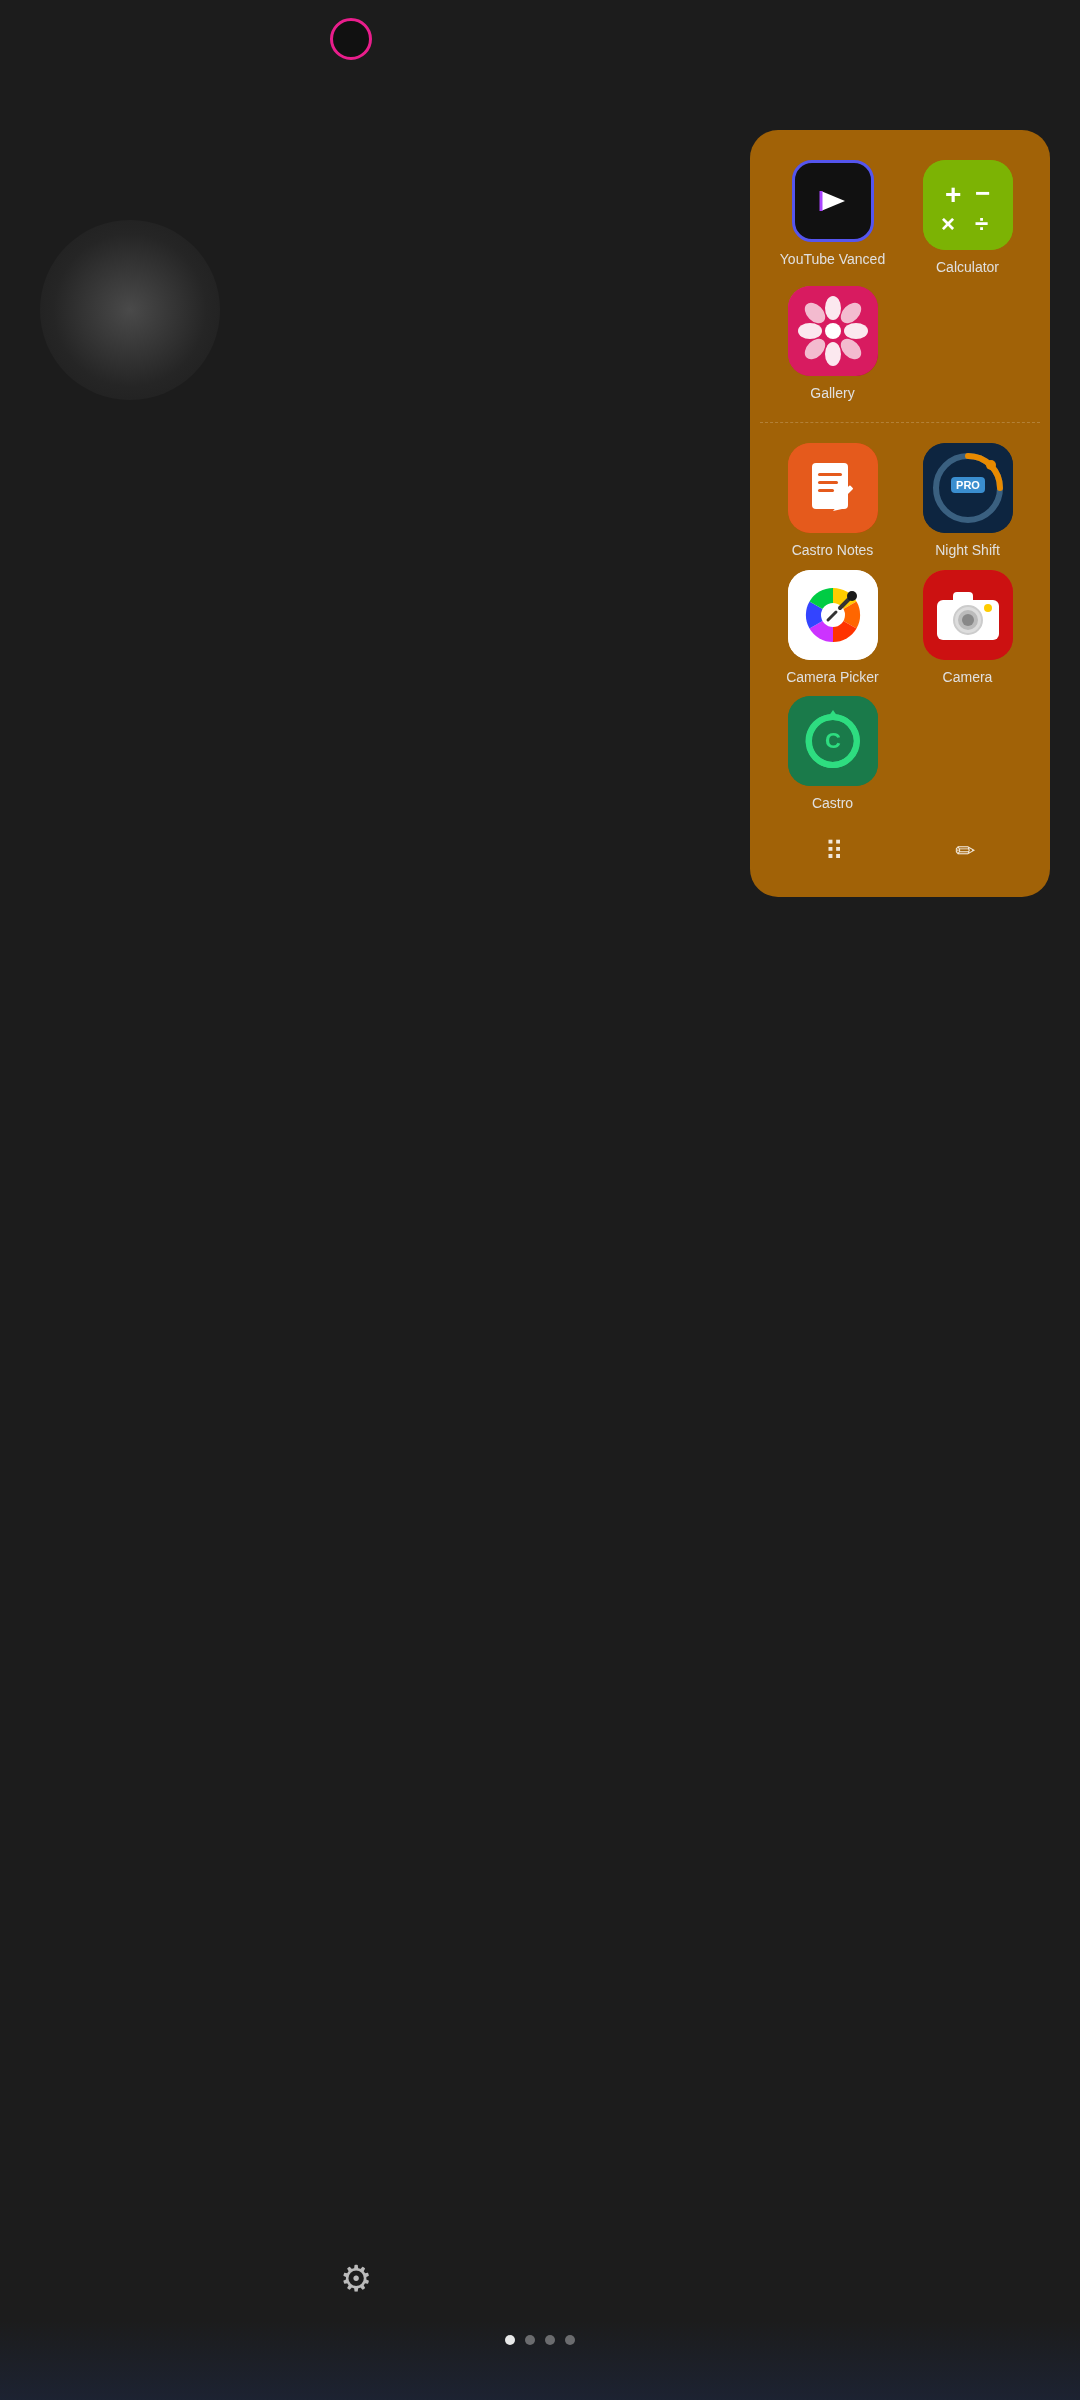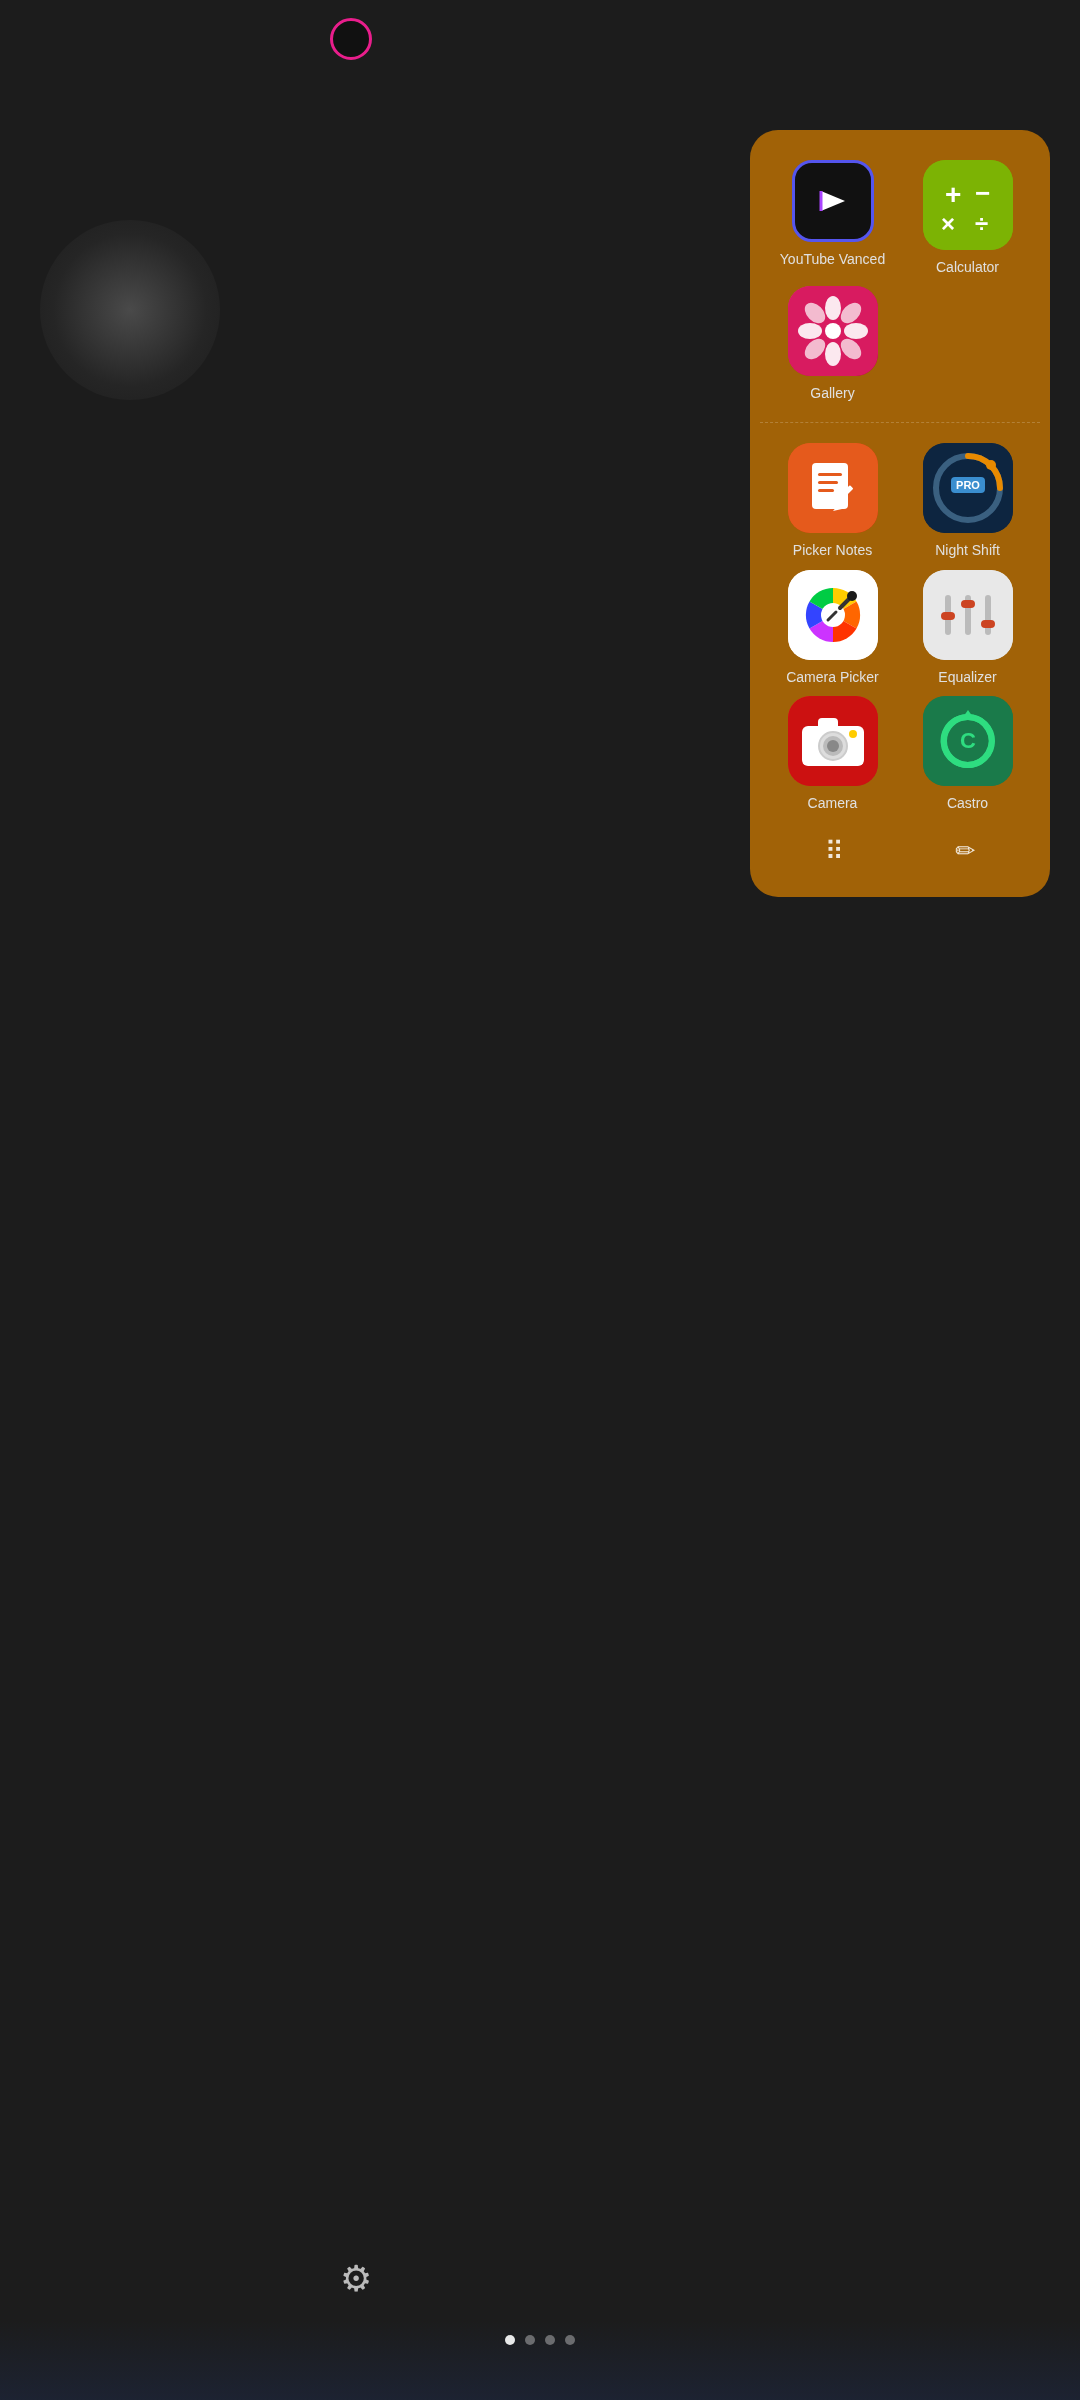--- a/index.html
+++ b/index.html
@@ -262,21 +262,21 @@
 
           <rect x="24" y="20" width="36" height="46" rx="4" fill="white"></rect>
           <rect x="30" y="30" width="24" height="3" rx="1.5" fill="#e55a1c"></rect>
           <rect x="30" y="38" width="20" height="3" rx="1.5" fill="#e55a1c"></rect>
           <rect x="30" y="46" width="16" height="3" rx="1.5" fill="#e55a1c"></rect>
 
           <rect x="52" y="52" width="14" height="5" rx="1" fill="white" transform="rotate(-45 52 52)"></rect>
           <polygon points="45,68 50,62 54,66" fill="white"></polygon>
         </svg>
       </div>
-      <span class="app-label">Picker Notes</span>
+      <span class="app-label">Castro Notes</span>
     </div>
 
     <div class="app-item">
       <div class="app-icon icon-nightshift" style="background: radial-gradient(circle, #1a3a5c 0%, #0d2540 100%); position:relative;">
         <svg width="90" height="90" viewBox="0 0 90 90">
           <rect width="90" height="90" rx="22" fill="#0d2540"></rect>
 
           <circle cx="45" cy="45" r="32" fill="none" stroke="#3a6080" stroke-width="6"></circle>
           <path d="M45 13 A32 32 0 0 1 77 45" fill="none" stroke="#e88a00" stroke-width="6" stroke-linecap="round"></path>
 
@@ -303,37 +303,20 @@
           <circle cx="45" cy="45" r="12" fill="white"></circle>
 
           <line x1="52" y1="38" x2="64" y2="26" stroke="#333" stroke-width="4" stroke-linecap="round"></line>
           <circle cx="64" cy="26" r="5" fill="#1a1a1a"></circle>
           <line x1="48" y1="42" x2="40" y2="50" stroke="#333" stroke-width="3" stroke-linecap="round"></line>
         </svg>
       </div>
       <span class="app-label">Camera Picker</span>
     </div>
 
-    <div class="app-item">
-      <div class="app-icon" style="background:#e8e8e8; border-radius:22px;">
-        <svg width="90" height="90" viewBox="0 0 90 90">
-          <rect width="90" height="90" rx="22" fill="#e8e8e8"></rect>
-
-          <rect x="22" y="25" width="6" height="40" rx="3" fill="#bbb"></rect>
-          <rect x="18" y="42" width="14" height="8" rx="4" fill="#cc4422"></rect>
-
-          <rect x="42" y="25" width="6" height="40" rx="3" fill="#bbb"></rect>
-          <rect x="38" y="30" width="14" height="8" rx="4" fill="#cc4422"></rect>
-
-          <rect x="62" y="25" width="6" height="40" rx="3" fill="#bbb"></rect>
-          <rect x="58" y="50" width="14" height="8" rx="4" fill="#cc4422"></rect>
-        </svg>
-      </div>
-      <span class="app-label">Equalizer</span>
-    </div>
 
 
     <div class="app-item">
       <div class="app-icon" style="background: linear-gradient(135deg, #e91e1e, #b71c1c); border-radius:22px;">
         <svg width="90" height="90" viewBox="0 0 90 90">
           <rect width="90" height="90" rx="22" fill="#cc1111"></rect>
 
           <rect x="14" y="30" width="62" height="40" rx="6" fill="white"></rect>
 
           <circle cx="45" cy="50" r="14" fill="#ddd" stroke="#ccc" stroke-width="2"></circle>

